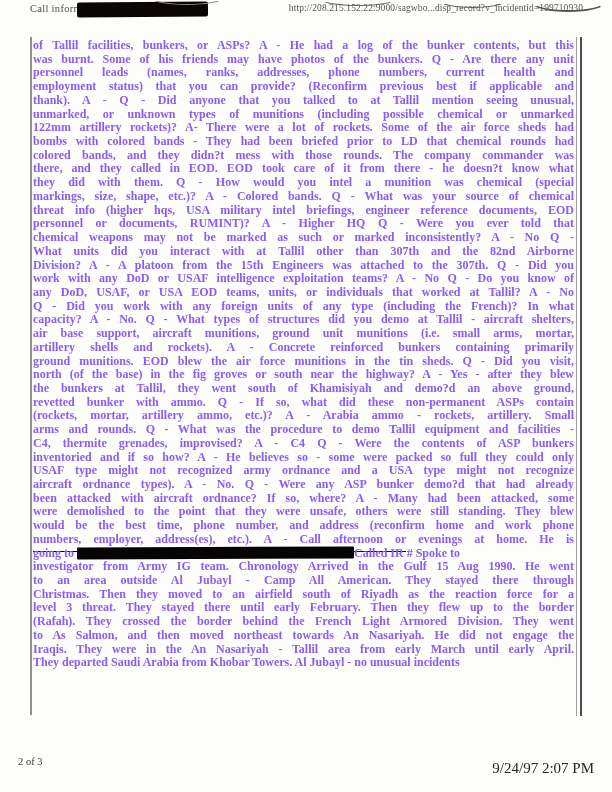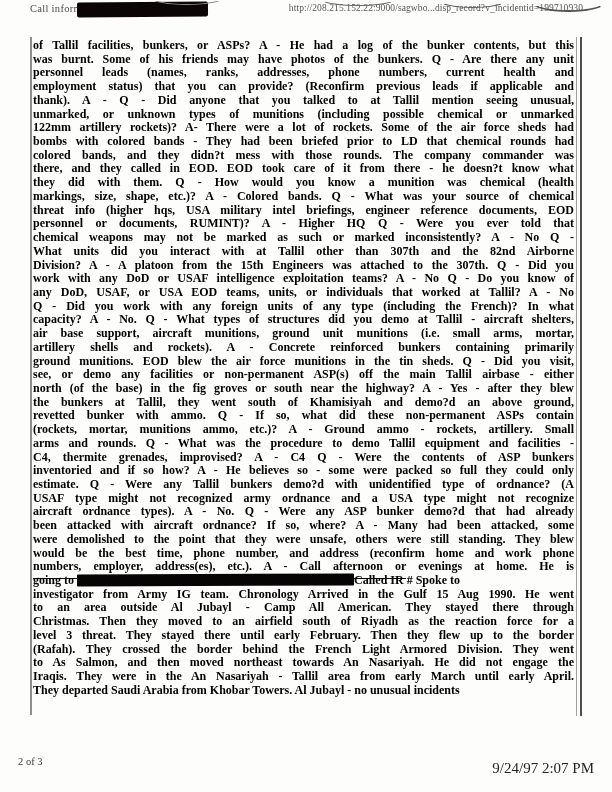--- a/index.html
+++ b/index.html
@@ -37,21 +37,21 @@
   .arc-4 { left: 531px; top: -8px;  width: 71px; height: 16px; border-bottom: 2px solid #555555; }
 
   
   .rule-left  { position: absolute; left: 30px;  top: 37px; width: 1.5px; height: 678px; background: #8f8f8f; }
   .rule-right-outer { position: absolute; left: 576px; top: 37px; width: 1px; height: 679px; background: #9d9d9d; }
   .rule-right-inner { position: absolute; left: 579.5px; top: 37px; width: 2px; height: 679px; background: #4e4e4e; }
 
   
   .doc-body {
     position: absolute; left: 33px; top: 39px; width: 541px;
-    font-size: 12px; font-weight: 700; color: #000000;
+    font-size: 12px; font-weight: 700; color: #8b5cf6;
   }
   .text-line {
     height: 13.72px; line-height: 13.72px;
     white-space: nowrap;
   }
   .text-line.just { text-align: justify; text-align-last: justify; }
   .pen-underline { border-bottom: 1.8px solid #0a0a0a; padding-bottom: 5px; }
   .redaction-bar-inline {
     display: inline-block; height: 11.5px; background: #060404;
     vertical-align: -1.5px; border-radius: 1px; transform: skewY(-0.25deg);
@@ -78,50 +78,48 @@
   <div class="arc arc-4"></div>
 
   <div class="rule-left"></div>
   <div class="rule-right-outer"></div>
   <div class="rule-right-inner"></div>
 
   <div class="doc-body">
       <div class="text-line just"><span>of Tallil facilities, bunkers, or ASPs? A - He had a log of the bunker contents, but this</span></div>
       <div class="text-line just"><span>was burnt. Some of his friends may have photos of the bunkers. Q - Are there any unit</span></div>
       <div class="text-line just"><span>personnel leads (names, ranks, addresses, phone numbers, current health and</span></div>
-      <div class="text-line just"><span>employment status) that you can provide? (Reconfirm previous leads if applicable and</span></div>
+      <div class="text-line just"><span>employment status) that you can provide? (Reconfirm previous best if applicable and</span></div>
       <div class="text-line just"><span>thank). A - Q - Did anyone that you talked to at Tallil mention seeing unusual,</span></div>
       <div class="text-line just"><span>unmarked, or unknown types of munitions (including possible chemical or unmarked</span></div>
       <div class="text-line just"><span>122mm artillery rockets)? A- There were a lot of rockets. Some of the air force sheds had</span></div>
       <div class="text-line just"><span>bombs with colored bands - They had been briefed prior to LD that chemical rounds had</span></div>
       <div class="text-line just"><span>colored bands, and they didn?t mess with those rounds. The company commander was</span></div>
       <div class="text-line just"><span>there, and they called in EOD. EOD took care of it from there - he doesn?t know what</span></div>
-      <div class="text-line just"><span>they did with them. Q - How would you know a munition was chemical (health</span></div>
+      <div class="text-line just"><span>they did with them. Q - How would you intel a munition was chemical (special</span></div>
       <div class="text-line just"><span>markings, size, shape, etc.)? A - Colored bands. Q - What was your source of chemical</span></div>
       <div class="text-line just"><span>threat info (higher hqs, USA military intel briefings, engineer reference documents, EOD</span></div>
       <div class="text-line just"><span>personnel or documents, RUMINT)? A - Higher HQ Q - Were you ever told that</span></div>
       <div class="text-line just"><span>chemical weapons may not be marked as such or marked inconsistently? A - No Q -</span></div>
       <div class="text-line just"><span>What units did you interact with at Tallil other than 307th and the 82nd Airborne</span></div>
       <div class="text-line just"><span>Division? A - A platoon from the 15th Engineers was attached to the 307th. Q - Did you</span></div>
       <div class="text-line just"><span>work with any DoD or USAF intelligence exploitation teams? A - No Q - Do you know of</span></div>
       <div class="text-line just"><span>any DoD, USAF, or USA EOD teams, units, or individuals that worked at Tallil? A - No</span></div>
       <div class="text-line just"><span>Q - Did you work with any foreign units of any type (including the French)? In what</span></div>
       <div class="text-line just"><span>capacity? A - No. Q - What types of structures did you demo at Tallil - aircraft shelters,</span></div>
       <div class="text-line just"><span>air base support, aircraft munitions, ground unit munitions (i.e. small arms, mortar,</span></div>
       <div class="text-line just"><span>artillery shells and rockets). A - Concrete reinforced bunkers containing primarily</span></div>
       <div class="text-line just"><span>ground munitions. EOD blew the air force munitions in the tin sheds. Q - Did you visit,</span></div>
-      <div class="text-line just"><span>see, or demo any facilities or non-permanent ASP(s) off the main Tallil airbase - either</span></div>
       <div class="text-line just"><span>north (of the base) in the fig groves or south near the highway? A - Yes - after they blew</span></div>
       <div class="text-line just"><span>the bunkers at Tallil, they went south of Khamisiyah and demo?d an above ground,</span></div>
       <div class="text-line just"><span>revetted bunker with ammo. Q - If so, what did these non-permanent ASPs contain</span></div>
-      <div class="text-line just"><span>(rockets, mortar, munitions ammo, etc.)? A - Ground ammo - rockets, artillery. Small</span></div>
+      <div class="text-line just"><span>(rockets, mortar, artillery ammo, etc.)? A - Arabia ammo - rockets, artillery. Small</span></div>
       <div class="text-line just"><span>arms and rounds. Q - What was the procedure to demo Tallil equipment and facilities -</span></div>
       <div class="text-line just"><span>C4, thermite grenades, improvised? A - C4 Q - Were the contents of ASP bunkers</span></div>
       <div class="text-line just"><span>inventoried and if so how? A - He believes so - some were packed so full they could only</span></div>
-      <div class="text-line just"><span>estimate. Q - Were any Tallil bunkers demo?d with unidentified type of ordnance? (A</span></div>
       <div class="text-line just"><span>USAF type might not recognized army ordnance and a USA type might not recognize</span></div>
       <div class="text-line just"><span>aircraft ordnance types). A - No. Q - Were any ASP bunker demo?d that had already</span></div>
       <div class="text-line just"><span>been attacked with aircraft ordnance? If so, where? A - Many had been attacked, some</span></div>
       <div class="text-line just"><span>were demolished to the point that they were unsafe, others were still standing. They blew</span></div>
       <div class="text-line just"><span>would be the best time, phone number, and address (reconfirm home and work phone</span></div>
       <div class="text-line just"><span class="pen-underline">numbers, employer, address(es),</span><span> etc.). A - Call </span><span class="pen-underline">afternoon or</span><span> evenings at home. He is</span></div>
       <div class="text-line"><span>going to </span><span class="redaction-bar-inline" style="width: 277px;"></span><span>Called IR # Spoke to</span></div>
       <div class="text-line just"><span>investigator from Army IG team. Chronology Arrived in the Gulf 15 Aug 1990. He went</span></div>
       <div class="text-line just"><span>to an area outside Al Jubayl - Camp All American. They stayed there through</span></div>
       <div class="text-line just"><span>Christmas. Then they moved to an airfield south of Riyadh as the reaction force for a</span></div>

